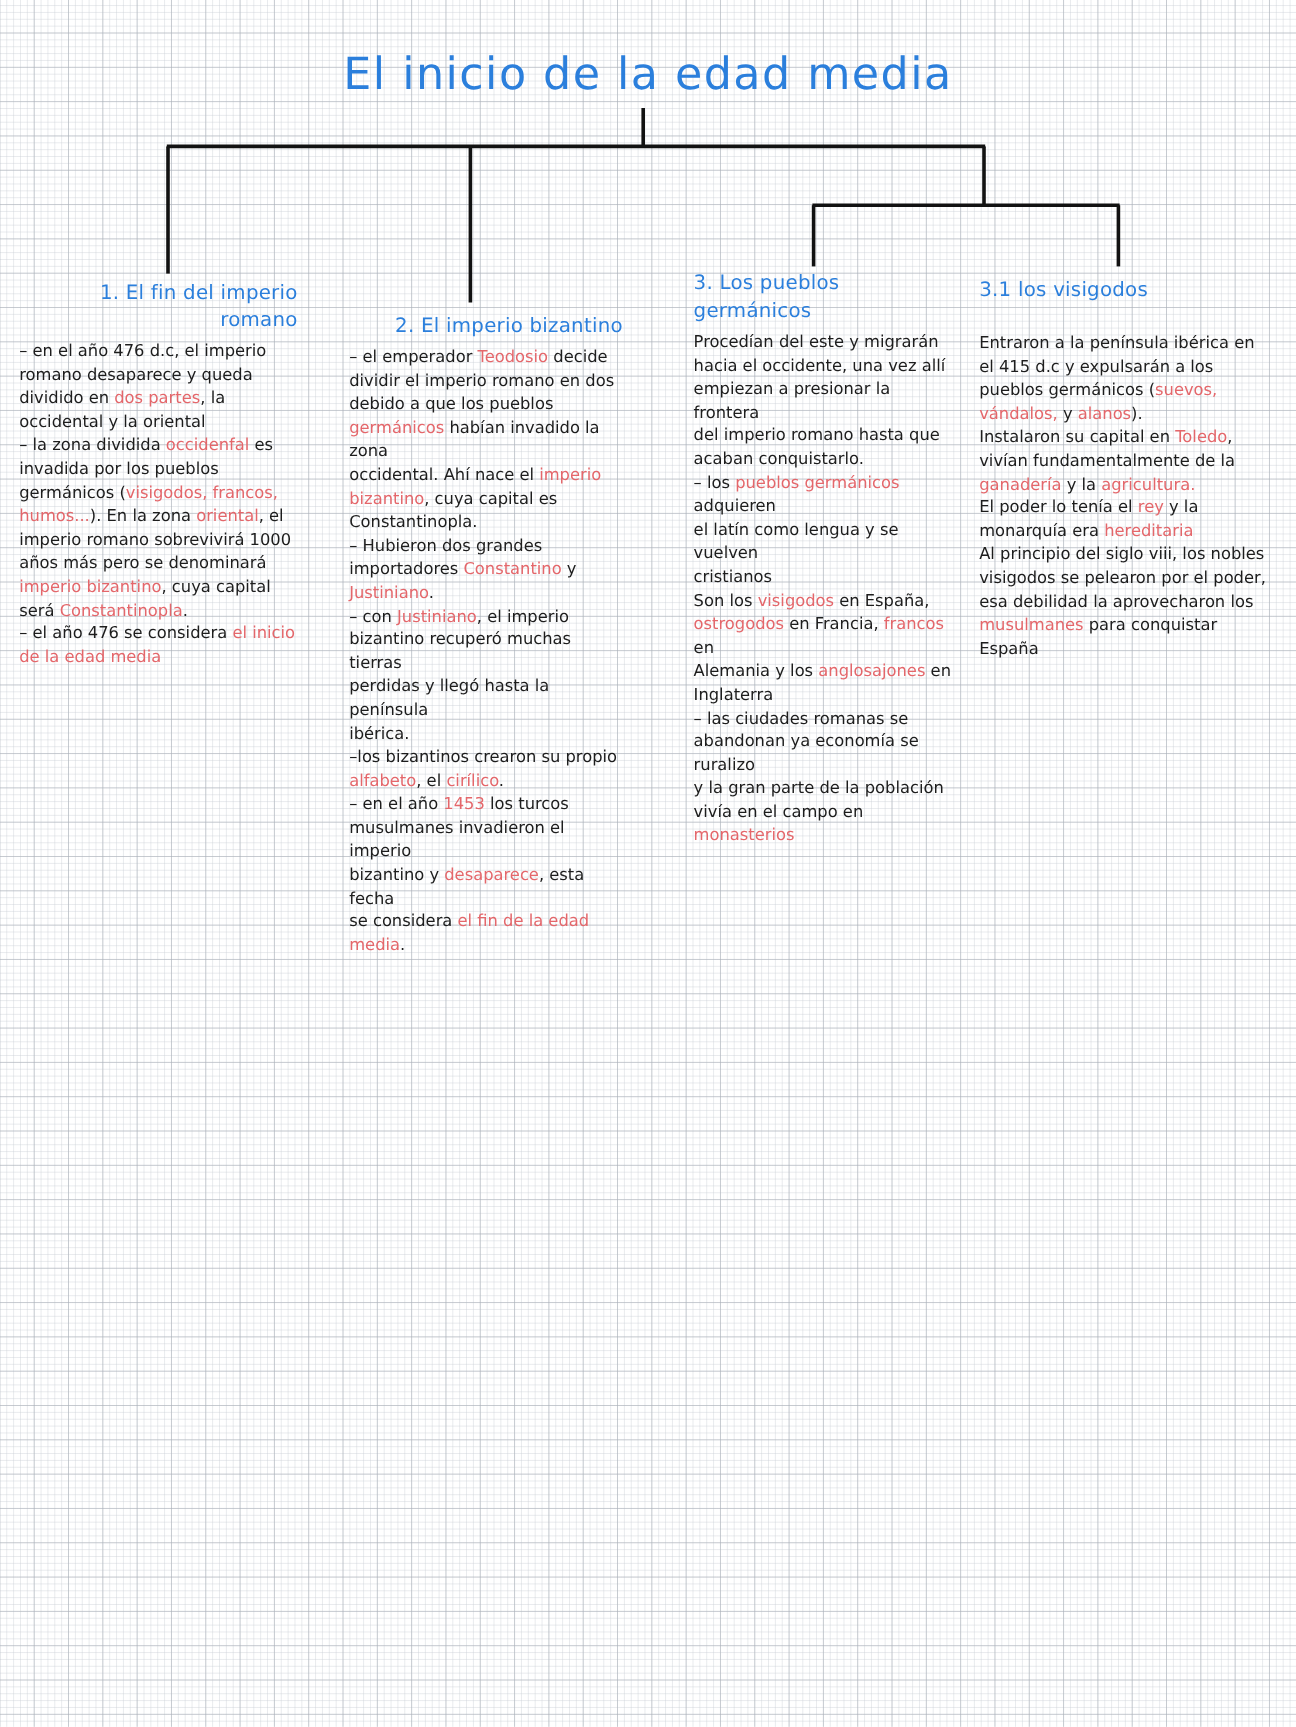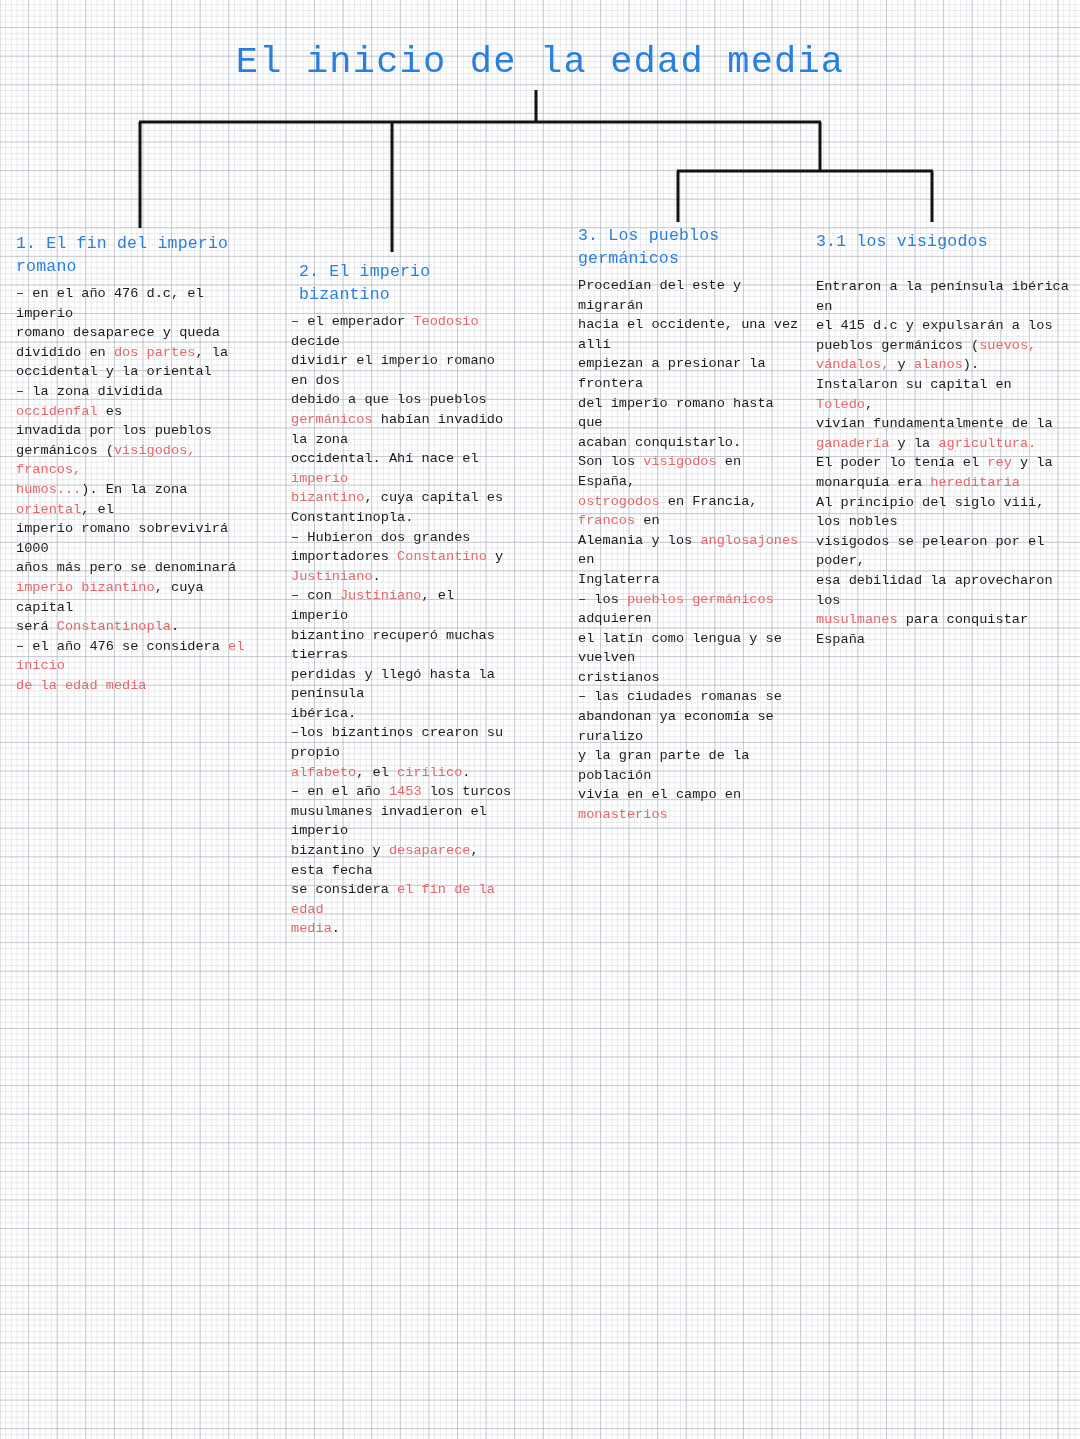--- a/index.html
+++ b/index.html
@@ -24,21 +24,20 @@
       linear-gradient(to right, rgba(170,176,184,0.55) 1px, transparent 1px),
       linear-gradient(to bottom, rgba(170,176,184,0.55) 1px, transparent 1px),
       linear-gradient(to right, rgba(205,210,216,0.45) 1px, transparent 1px),
       linear-gradient(to bottom, rgba(205,210,216,0.45) 1px, transparent 1px);
     background-size:
       28.6px 28.6px,
       28.6px 28.6px,
       5.72px 5.72px,
       5.72px 5.72px;
     background-position: -0.5px -1.5px, -0.5px -1.5px, -0.5px -1.5px, -0.5px -1.5px;
-    font-family: Liberation Mono, monospace;
   }
 
   
   #title {
     position: absolute;
     left: 0;
     top: 40px;
     width: 1080px;
     text-align: center;
     font-size: 37px;
@@ -65,20 +64,21 @@
     font-size: 13.6px;
     line-height: 19.6px;
   }
   .col-head {
     color: #2b7fdc;
     font-size: 16.5px;
     line-height: 23px;
     letter-spacing: 0.2px;
     margin-bottom: 6px;
     white-space: pre-line;
+    text-align: right;
   }
   .col-head.centered { text-align: left; }
   .col-body p {
     margin: 0;
     white-space: pre-wrap;
   }
   .hl { color: #e4676b; }
 
   #col1 { left: 16px;  top: 232px; width: 232px; }
   #col2 { left: 291px; top: 260px; width: 228px; }
@@ -164,27 +164,27 @@
 
   <div class="col" id="col3">
     <div class="col-head centered">3. Los pueblos
 germánicos</div>
     <div class="col-body">
         <p><span>Procedían del este y migrarán
 hacia el occidente, una vez allí
 empiezan a presionar la frontera
 del imperio romano hasta que
 acaban conquistarlo.</span></p>
+        <p><span>– los </span><span class="hl">pueblos germánicos</span><span> adquieren
+el latín como lengua y se vuelven
+cristianos</span></p>
         <p><span>Son los </span><span class="hl">visigodos</span><span> en España,
 </span><span class="hl">ostrogodos</span><span> en Francia, </span><span class="hl">francos</span><span> en
 Alemania y los </span><span class="hl">anglosajones</span><span> en
 Inglaterra</span></p>
-        <p><span>– los </span><span class="hl">pueblos germánicos</span><span> adquieren
-el latín como lengua y se vuelven
-cristianos</span></p>
         <p><span>– las ciudades romanas se
 abandonan ya economía se ruralizo
 y la gran parte de la población
 vivía en el campo en </span><span class="hl">monasterios</span></p>
       </div>
   </div>
 
   <div class="col" id="col4">
     <div class="col-head centered">3.1 los visigodos</div>
     <div class="col-body">

